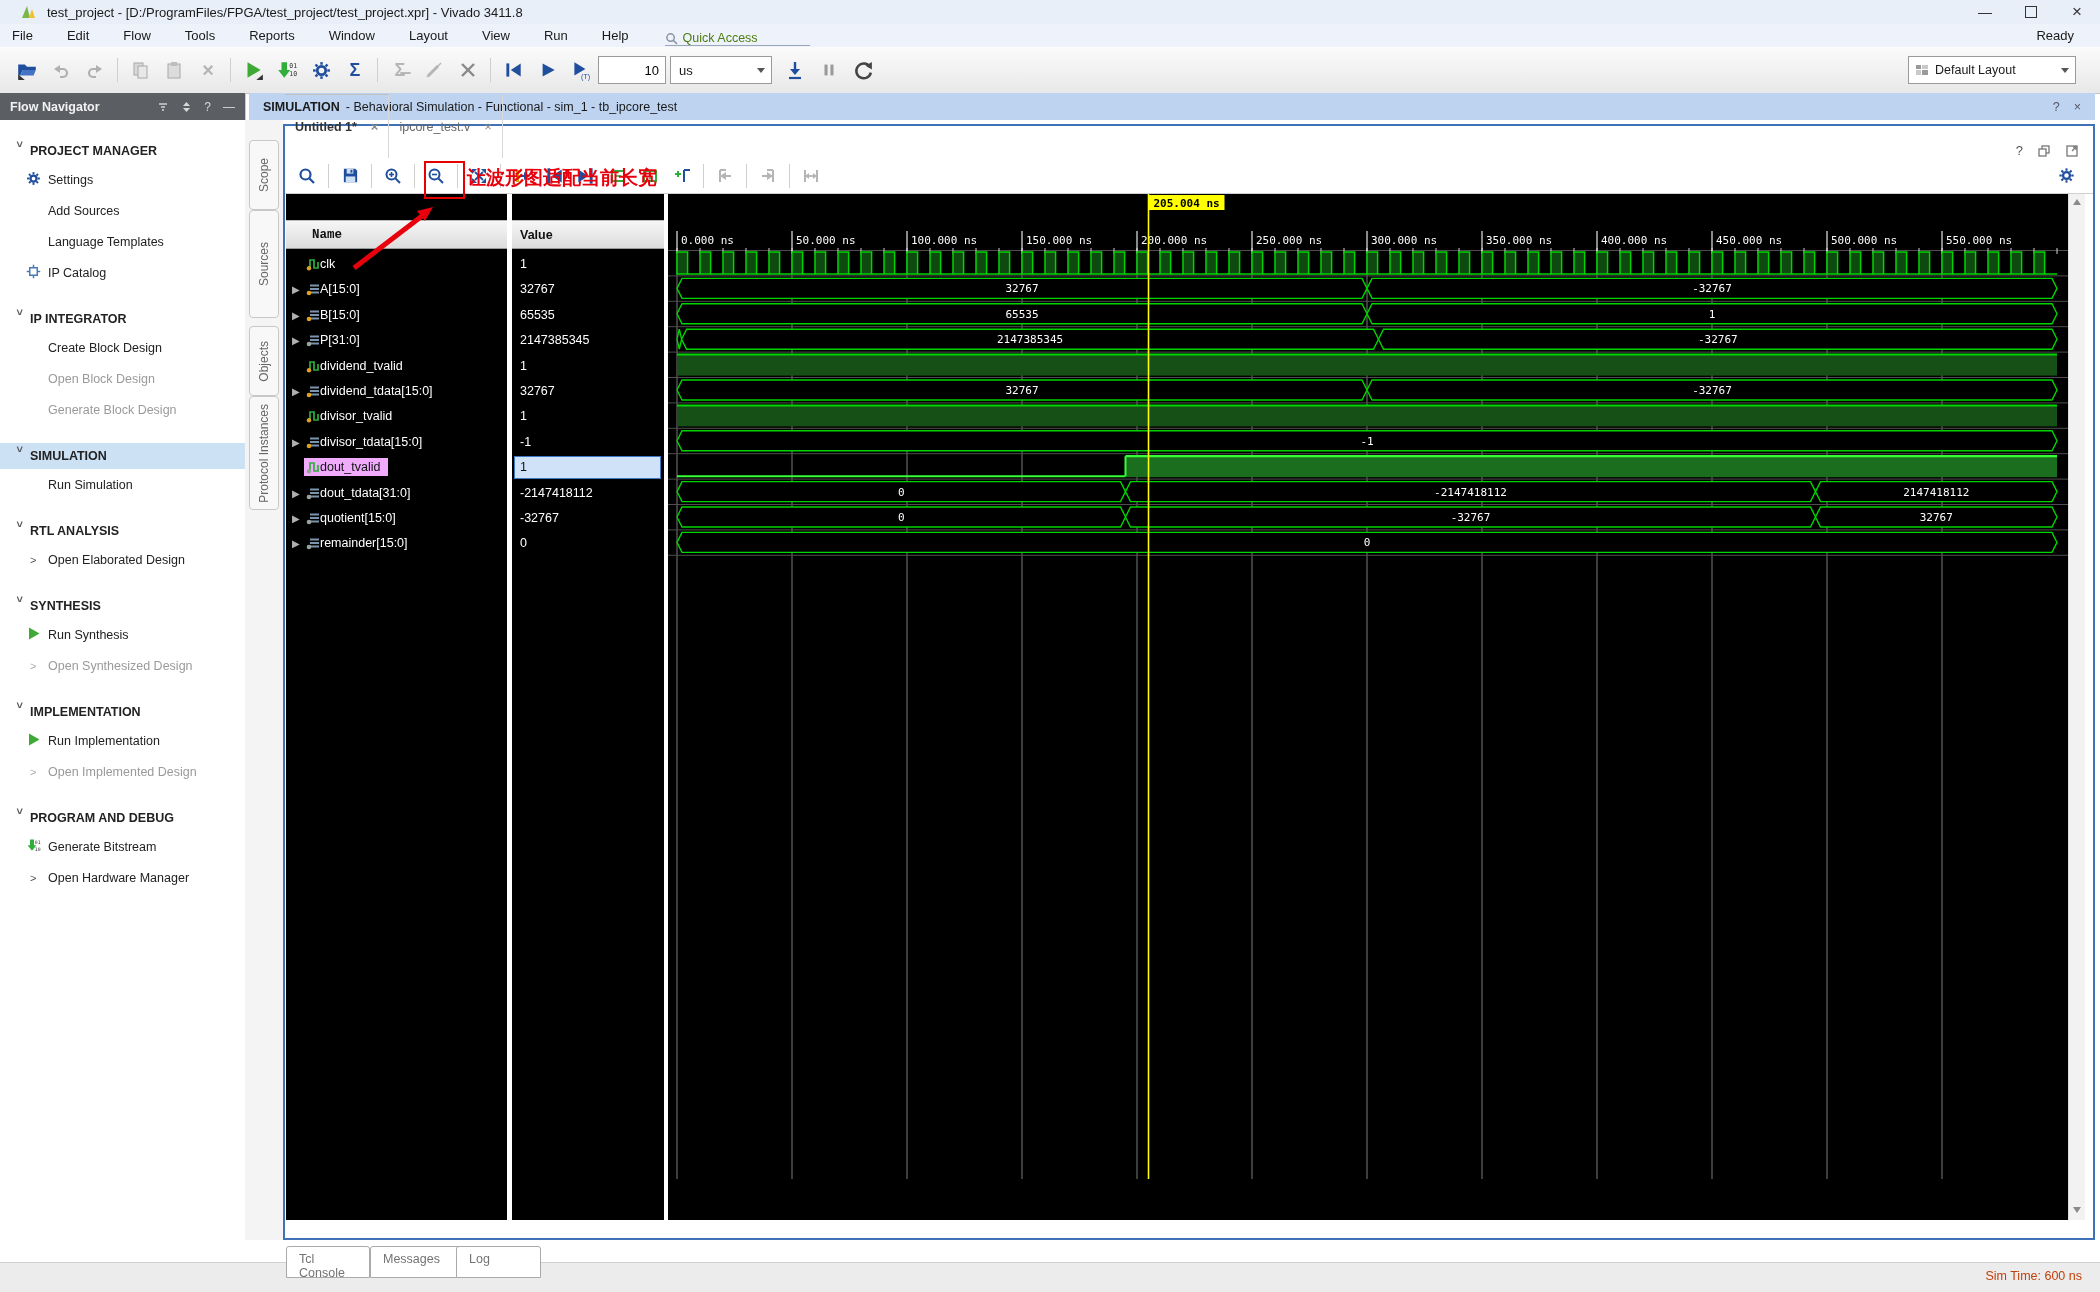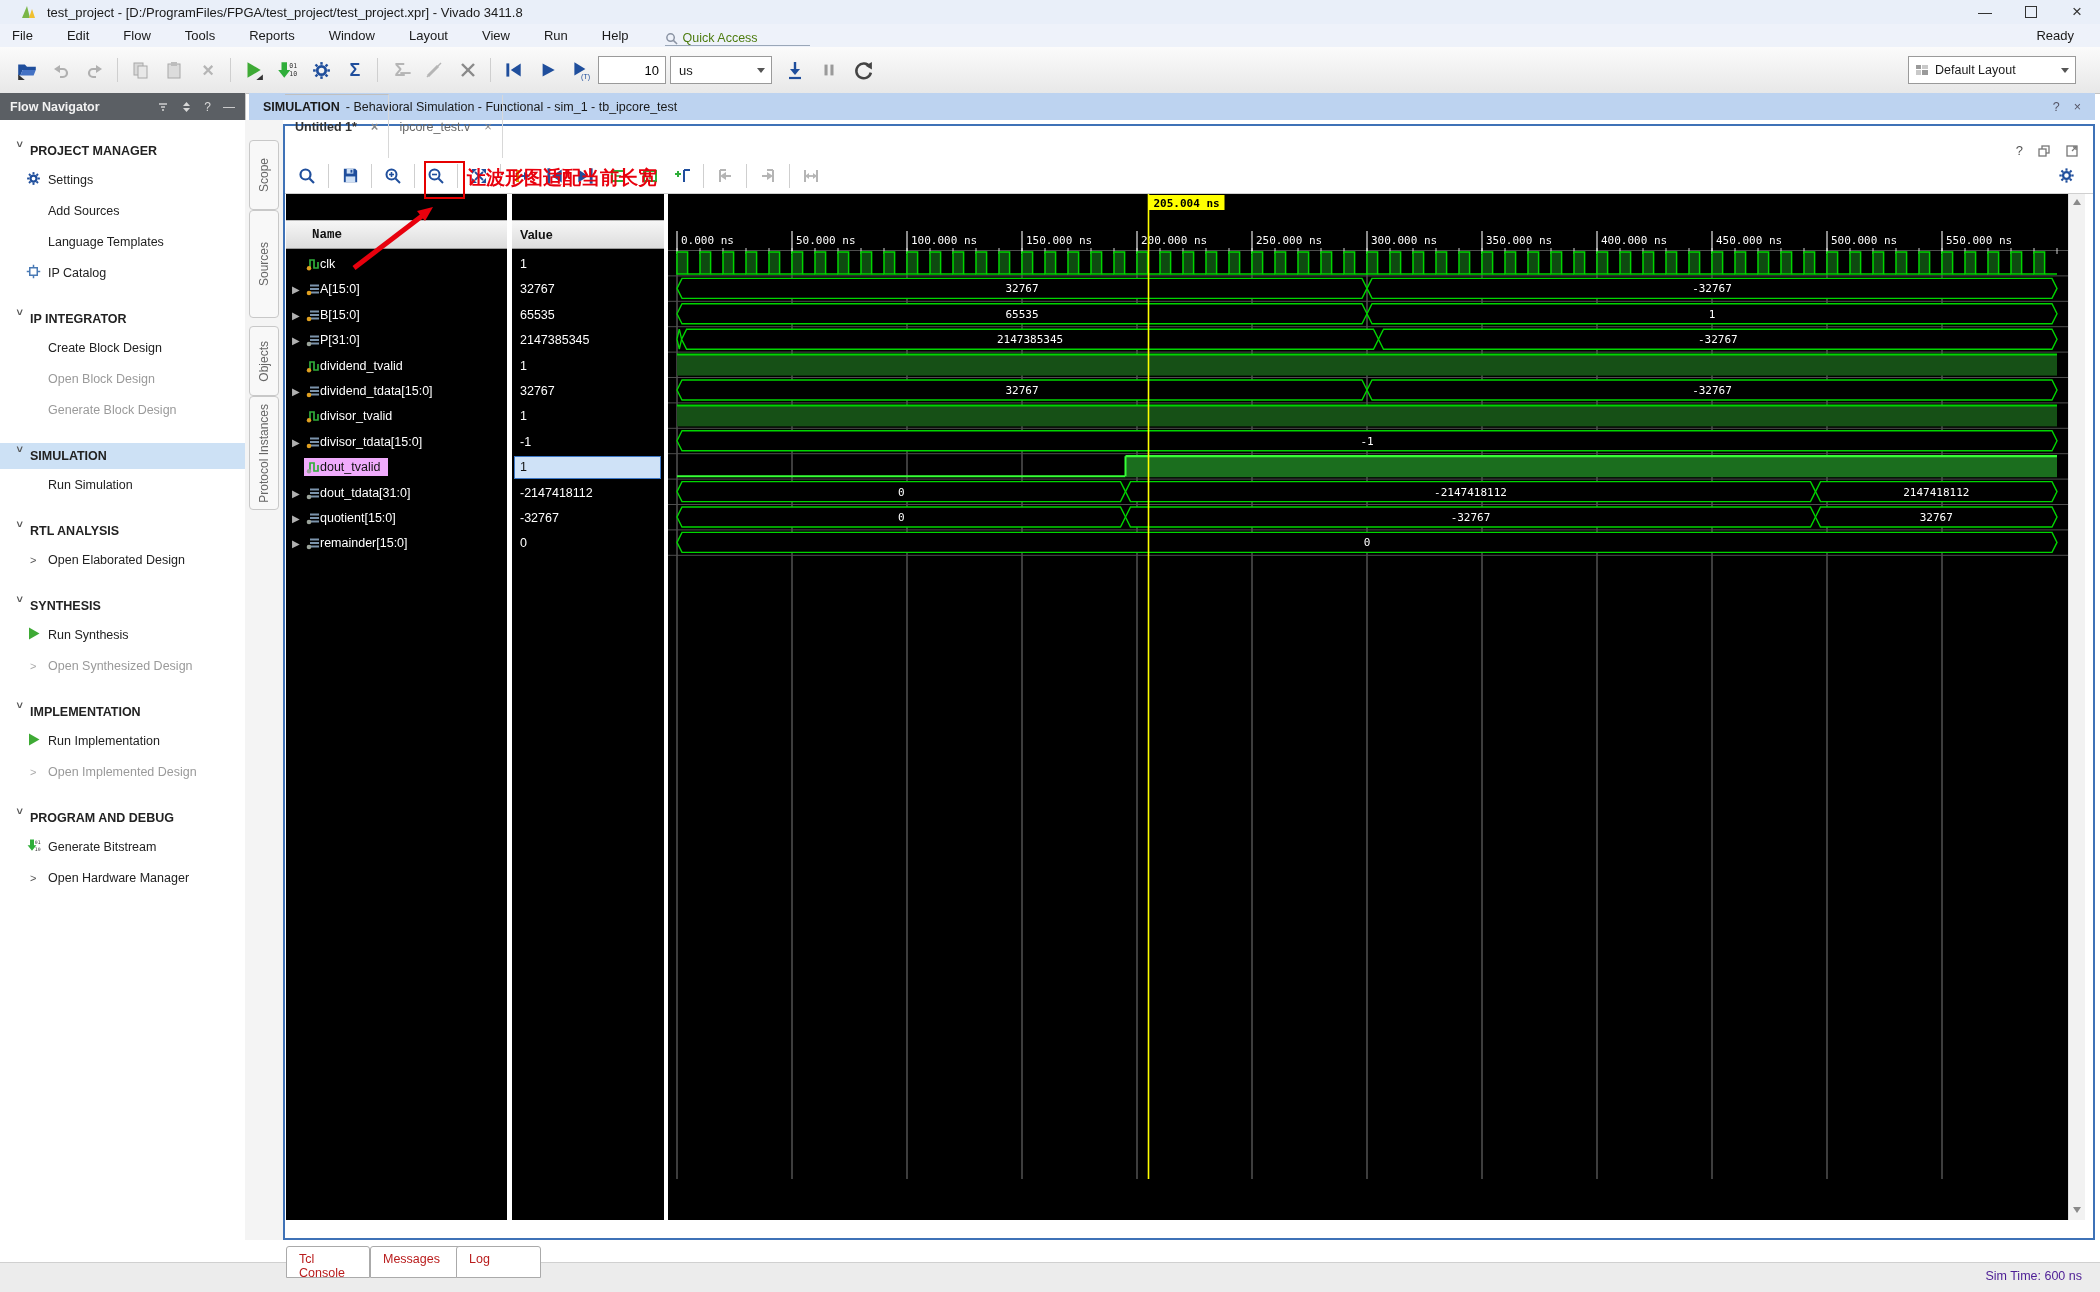--- a/index.html
+++ b/index.html
@@ -109,25 +109,25 @@
   .hs-val{position:absolute;left:227px;top:0;width:152px;height:17px;background:#efefef;
           color:#777;display:flex;align-items:center;justify-content:space-between;
           padding:0 4px;box-sizing:border-box;font-size:11px;}
   .hs-wave{position:absolute;left:383px;top:0;width:1400px;height:17px;background:#efefef;
            color:#777;font-size:11px;}
   .hs-thumb{position:absolute;left:27px;top:3px;width:1143px;height:11px;background:#bdbdbd;
             border-radius:6px;}
   
   .statusband{position:absolute;left:0;top:1262px;width:2100px;height:30px;background:#ececec;
               border-top:1px solid #d0d0d0;}
-  .simtime{position:absolute;right:18px;top:1269px;font-size:12.5px;color:#4c1d95;}
+  .simtime{position:absolute;right:18px;top:1269px;font-size:12.5px;color:#c2410c;}
   .consoleband{position:absolute;left:0;top:1240px;width:1700px;height:22px;background:#fff;}
   .ctab{position:absolute;top:1246px;height:32px;background:#fff;border:1px solid #aaa;
         border-radius:3px 3px 0 0;display:flex;align-items:flex-start;padding:5px 14px 0 12px;
-        font-size:12.5px;color:#b91c1c;box-sizing:border-box;}
+        font-size:12.5px;color:#737373;box-sizing:border-box;}
   
   .redbox{position:absolute;left:424px;top:161px;width:37px;height:34px;border:2.5px solid #e60000;
           z-index:50;}
   .redtext{position:absolute;left:467px;top:165px;color:#e8000d;font-size:19px;font-weight:bold;
            z-index:50;white-space:nowrap;}
   .arrow-overlay{position:absolute;left:330px;top:195px;width:130px;height:90px;z-index:50;
                  pointer-events:none;}
 </style>
 </head>
 <body>

